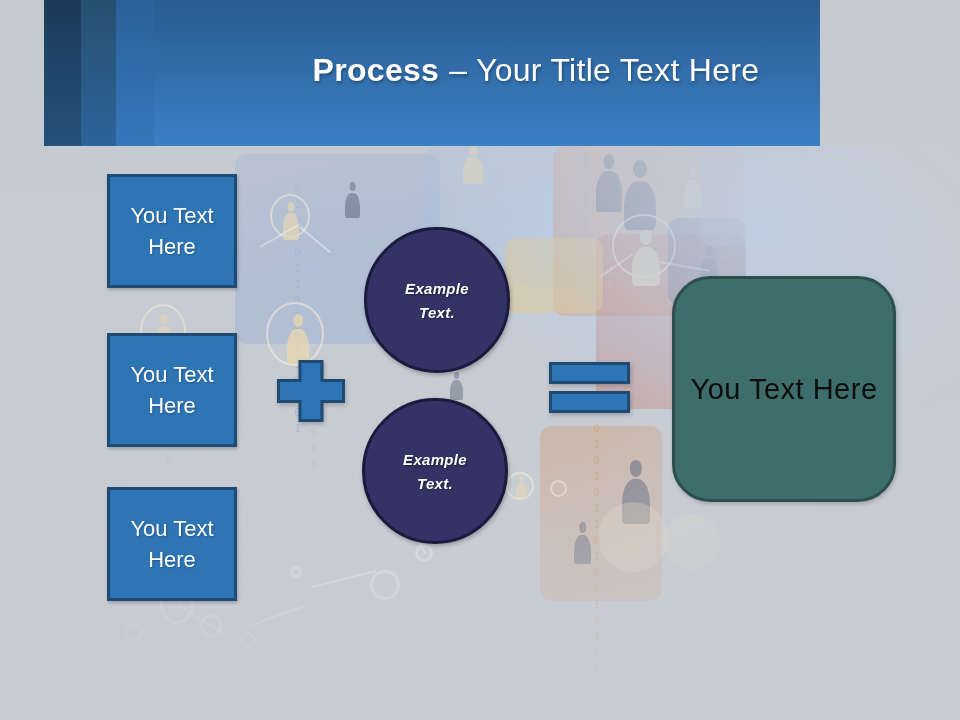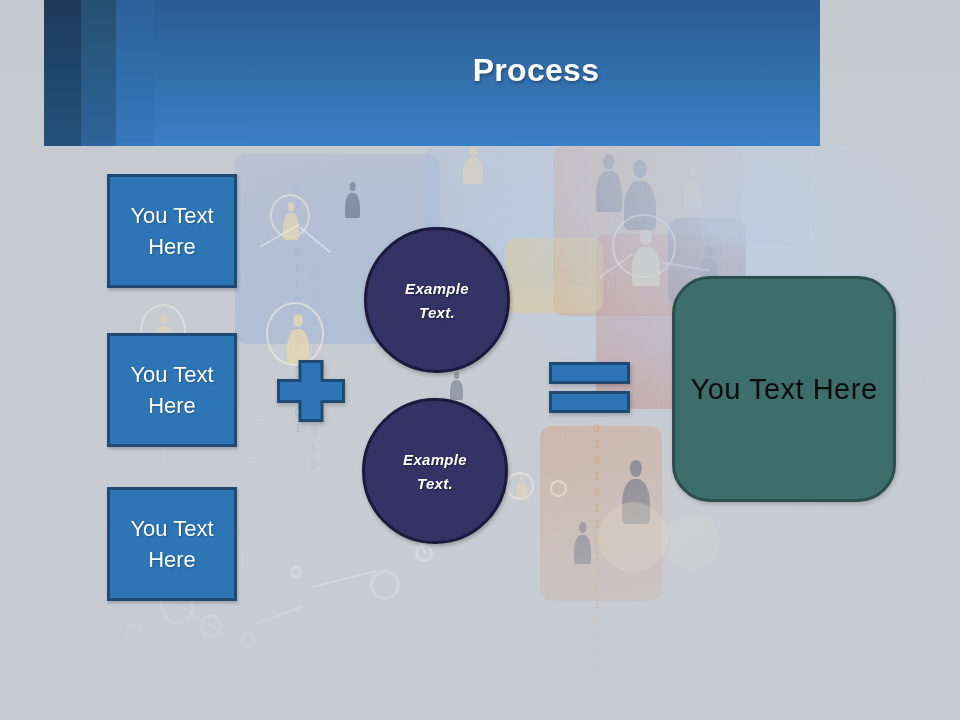--- a/index.html
+++ b/index.html
@@ -75,20 +75,21 @@
 <body>
 
 <div class="slide">
 
   <header class="header">
     <div class="stripe s1"></div>
     <div class="stripe s2"></div>
     <div class="stripe s3"></div>
     <h1 class="title">
         <span class="t-bold">Process</span>
+        <span class="t-rest">– Your Title Text Here</span>
       </h1>
   </header>
 
   <div class="collage" aria-hidden="true">
     <i class="blk" style="left:235px;top:8px;width:205px;height:190px;background:#97aeda;opacity:.42"></i>
     <i class="blk" style="left:425px;top:0;width:165px;height:140px;background:#a6bce2;opacity:.38"></i>
     <i class="blk" style="left:553px;top:0;width:190px;height:170px;background:#dd8751;opacity:.42"></i>
     <i class="blk" style="left:596px;top:88px;width:150px;height:175px;background:#c75f45;opacity:.33"></i>
     <i class="blk" style="left:505px;top:92px;width:98px;height:75px;background:#ecc776;opacity:.5"></i>
     <i class="blk" style="left:668px;top:72px;width:78px;height:88px;background:#3d4c6e;opacity:.4"></i>

